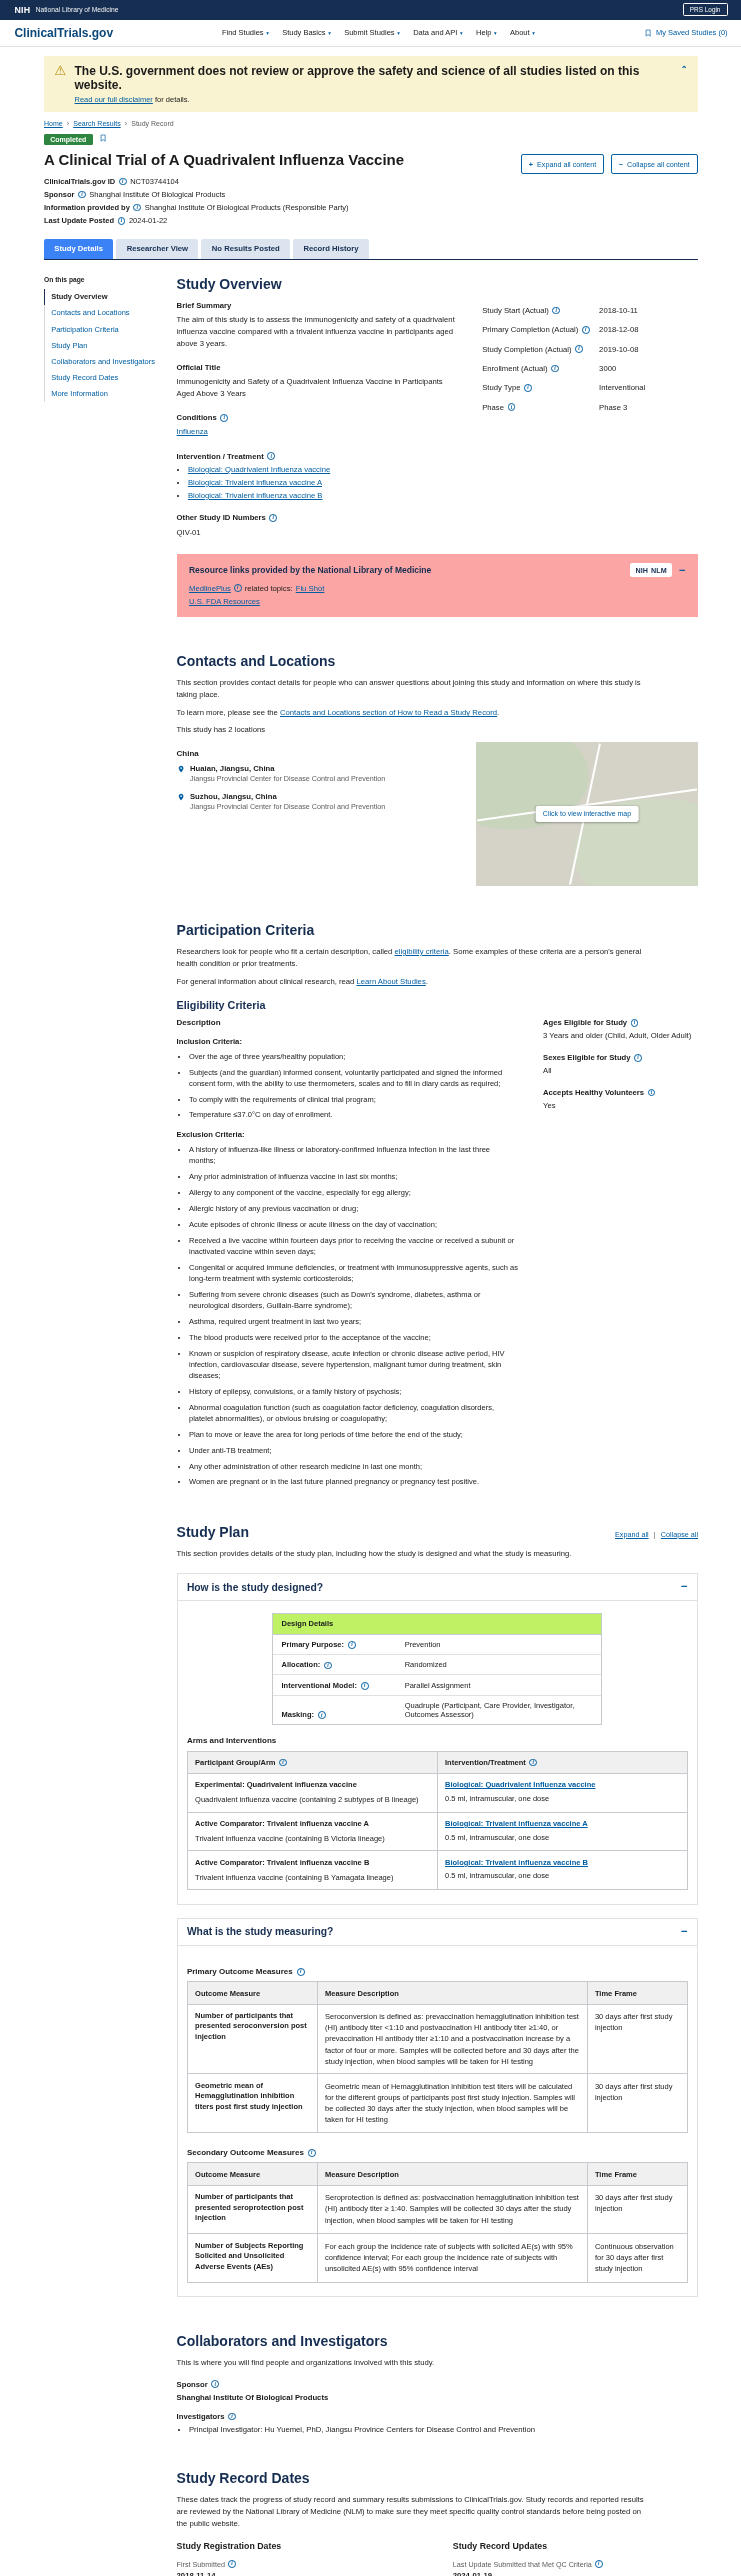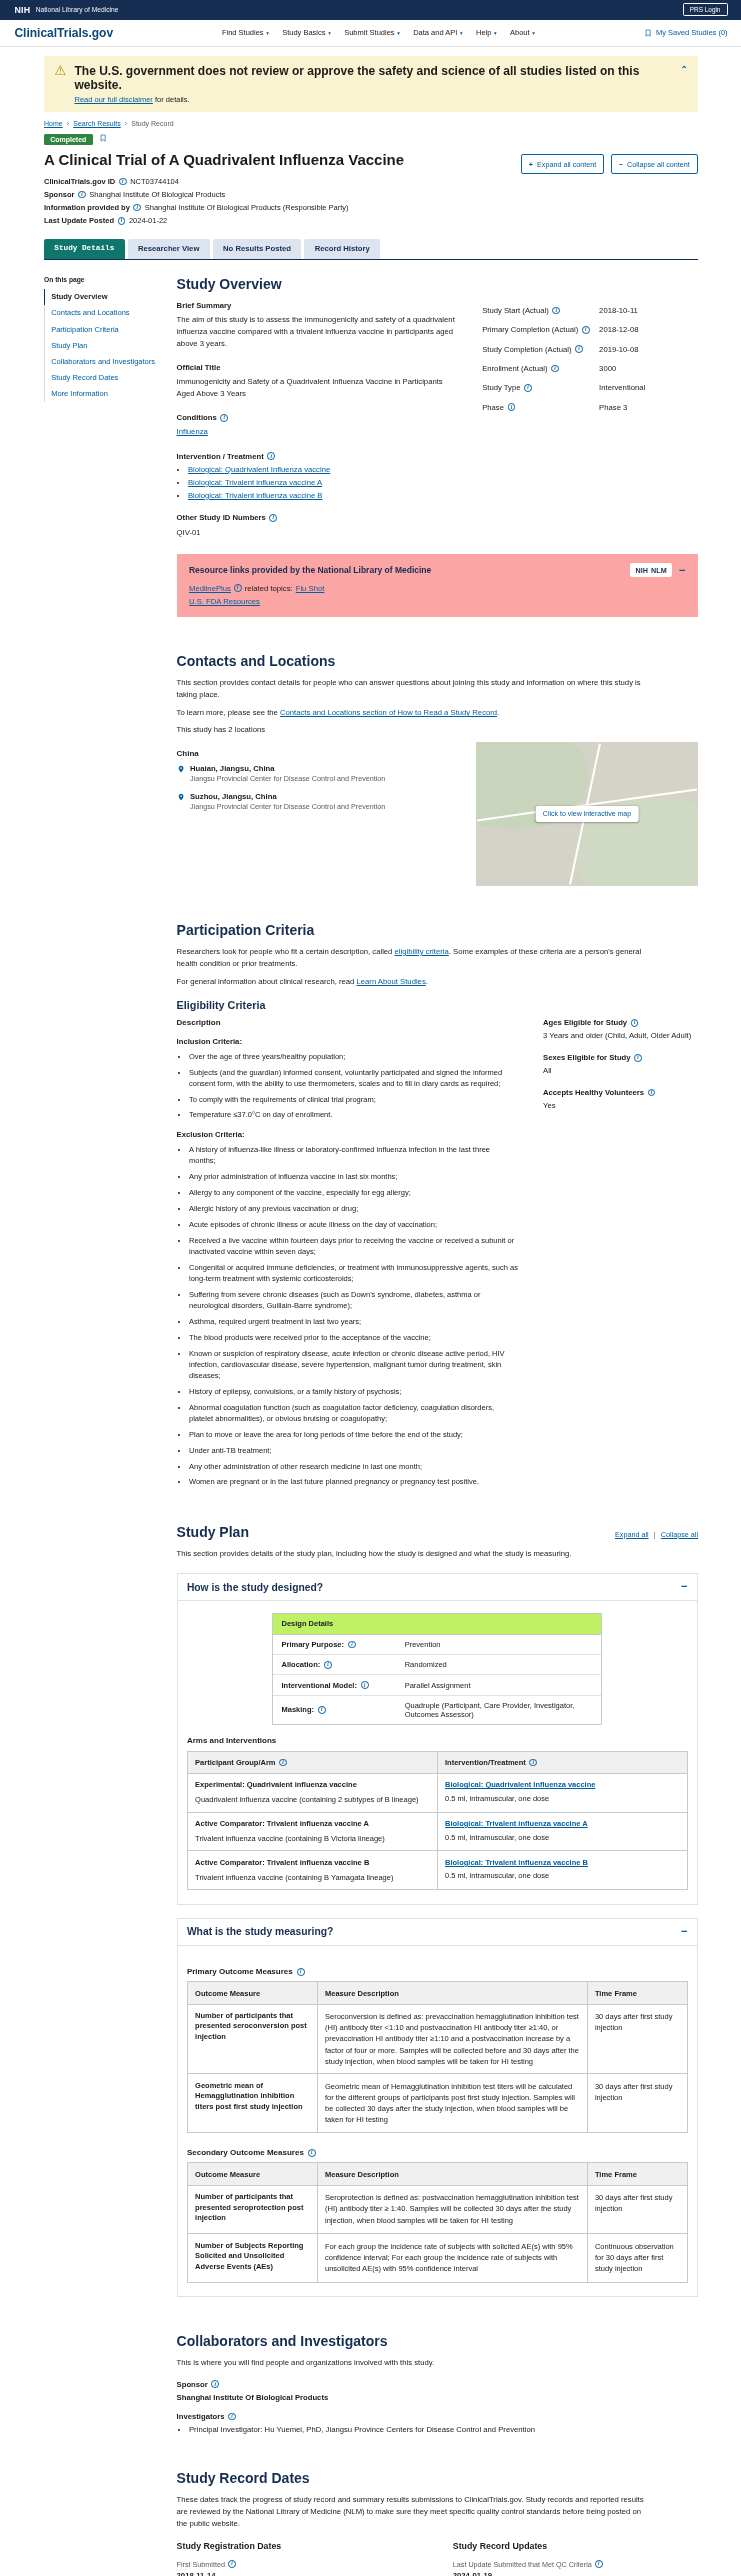--- a/index.html
+++ b/index.html
@@ -46,21 +46,21 @@
   .meta-label { font-weight:bold; }
   .head-actions { margin-left:auto; display:flex; gap:6.2px; padding-top:3.1px; }
   .btn-outline { border:0.5px solid #005ea2; color:#005ea2; border-radius:2.1px; padding:4.6px 7.2px; font-size:7.2px; text-decoration:none; display:flex; gap:4.1px; align-items:center; background:#fff; white-space:nowrap; }
   .pm { font-weight:bold; }
 
   .info-icon { width:7.7px; height:7.7px; min-width:7.7px; border:0.6px solid #005ea2; border-radius:50%; color:#005ea2; font-size:5.2px; line-height:1; display:inline-flex; align-items:center; justify-content:center; font-family:"Liberation Serif", serif; font-style:italic; font-weight:bold; }
 
   
   .tabs { margin:13.4px 44px 0; display:flex; gap:3.1px; border-bottom:1px solid #162e51; }
   .tab { padding:5.7px 10.3px; font-size:7.7px; background:#dce4ef; color:#162e51; text-decoration:none; border-radius:2.1px 2.1px 0 0; font-weight:bold; }
-  .tab.active { background:#0f766e; color:#fff;font-family:Liberation Mono, monospace; }
+  .tab.active { background:#3b82f6; color:#fff; }
 
   
   .layout { display:flex; gap:21.6px; margin:16.5px 44px 0; }
   .onpage { width:111px; flex-shrink:0; }
   .onpage-title { font-size:6.7px; font-weight:bold; margin-bottom:5.2px; }
   .onpage-item { display:block; padding:3.6px 0 3.6px 6.2px; font-size:7.5px; color:#005ea2; text-decoration:none; border-left:1.5px solid #d9d9d9; }
   .onpage-item.active { border-left-color:#162e51; color:#1b1b1b; font-weight:bold; }
   .main { flex:1; min-width:0; }
 
   .section { margin-bottom:36px; }
@@ -114,21 +114,21 @@
 
   
   .plan-panel { border:0.5px solid #dfe1e2; margin-top:13.4px; }
   .plan-panel-head { padding:7.2px 9.3px; display:flex; align-items:center; border-bottom:0.5px solid #dfe1e2; }
   .plan-panel-title { font-size:10.3px; font-weight:bold; color:#162e51; }
   .plan-panel-body { padding:10.3px 9.3px 13.4px; }
   .design-box { border:0.5px solid #c6cace; width:330px; margin:2.1px auto 5.2px; font-size:7.5px; }
   .design-box-title { background:#bef264; font-weight:bold; padding:5.2px 8.2px; border-bottom:0.5px solid #c6cace; }
   .design-row { display:grid; grid-template-columns:118px 1fr; padding:5.2px 8.2px; border-bottom:0.5px solid #dfe1e2; gap:5.2px; }
   .design-row:last-child { border-bottom:none; }
-  .design-label { font-weight:bold; display:flex; gap:4px; align-items:center; }
+  .design-label { font-weight:bold; display:flex; gap:4px; align-items:flex-end; }
   .table-caption { font-weight:bold; font-size:8px; margin:11.3px 0 5.2px; display:flex; gap:4.1px; align-items:center; }
   table.data { width:100%; border-collapse:collapse; font-size:7.5px; }
   table.data th, table.data td { border:0.5px solid #c6cace; padding:6.2px 7.2px; text-align:left; vertical-align:top;margin-left:8px; }
   table.data th { background:#f0f0f0; }
   .th-flex { display:flex; gap:3.6px; align-items:center; font-size:7.5px; }
   .cell-title { font-weight:bold; margin-bottom:3.6px; line-height:1.4; }
   .cell-link { color:#005ea2; font-weight:bold; text-decoration:underline; display:inline-block; margin-bottom:3.6px; }
   .cell-desc { line-height:1.5; }
   .w-om { width:26%; } .w-md { width:54%; } .w-tf { width:20%; }
   .w-arm { width:50%; }

